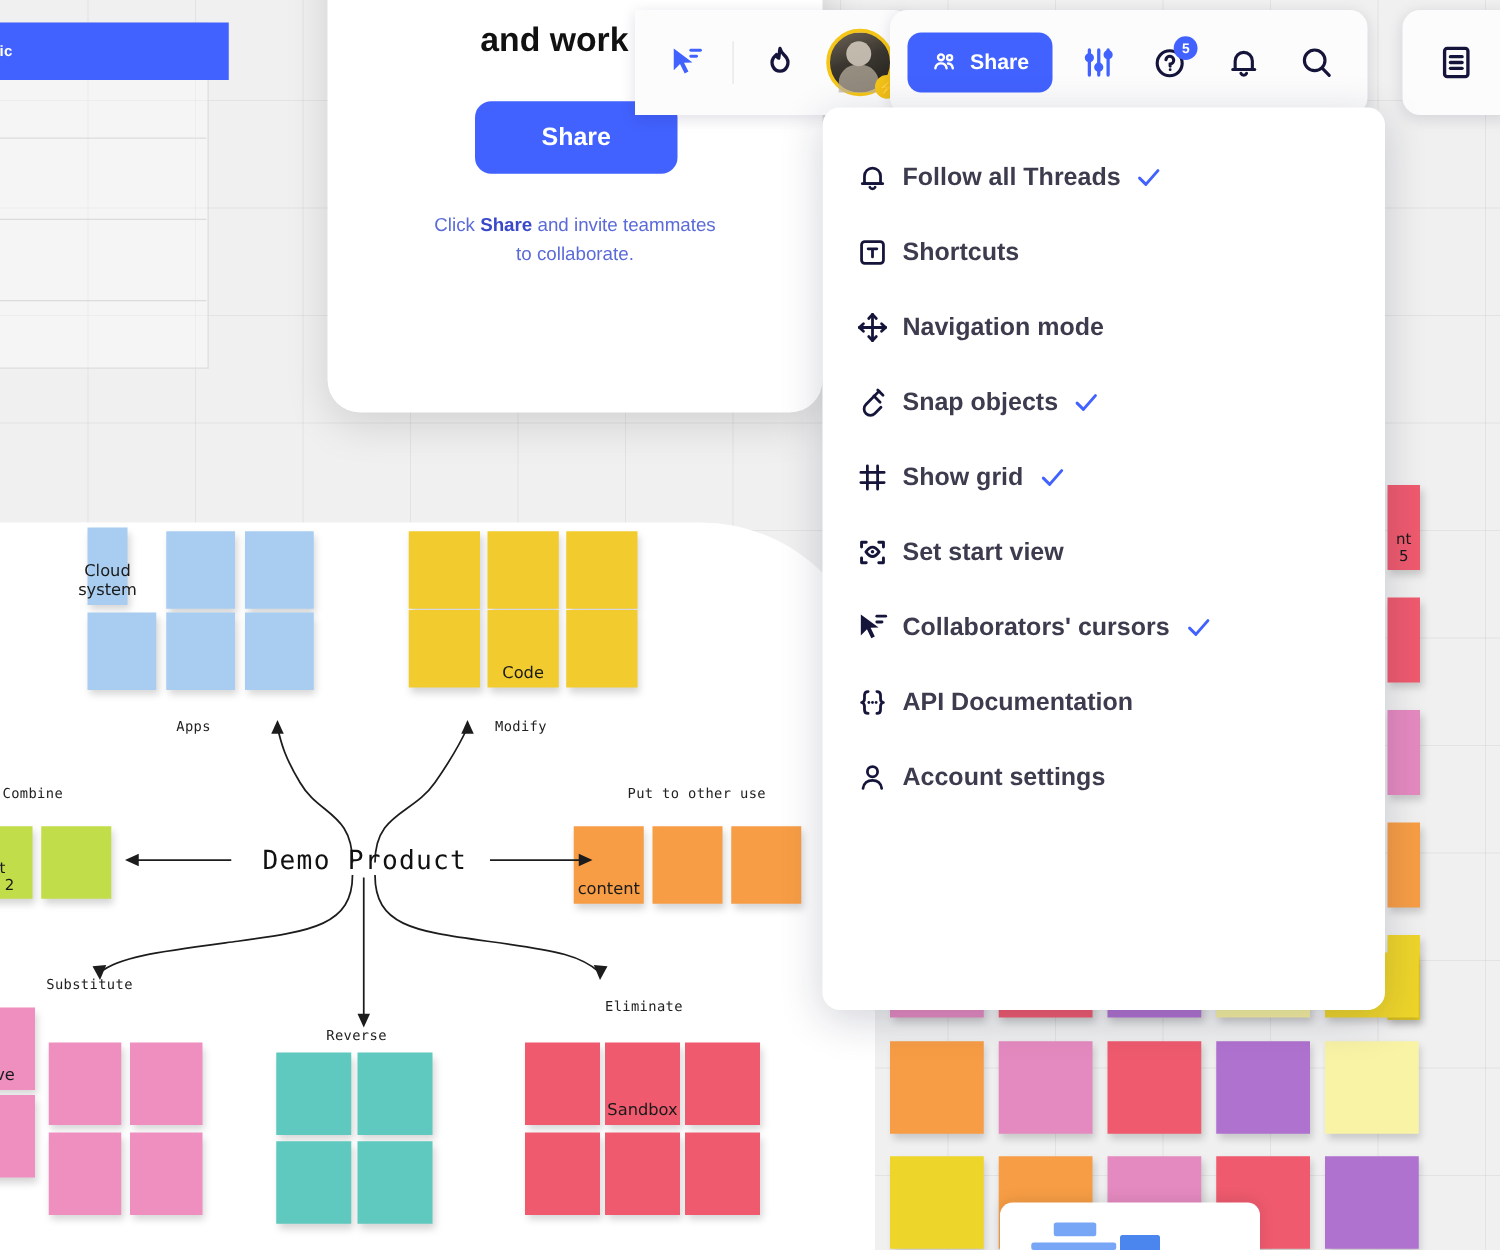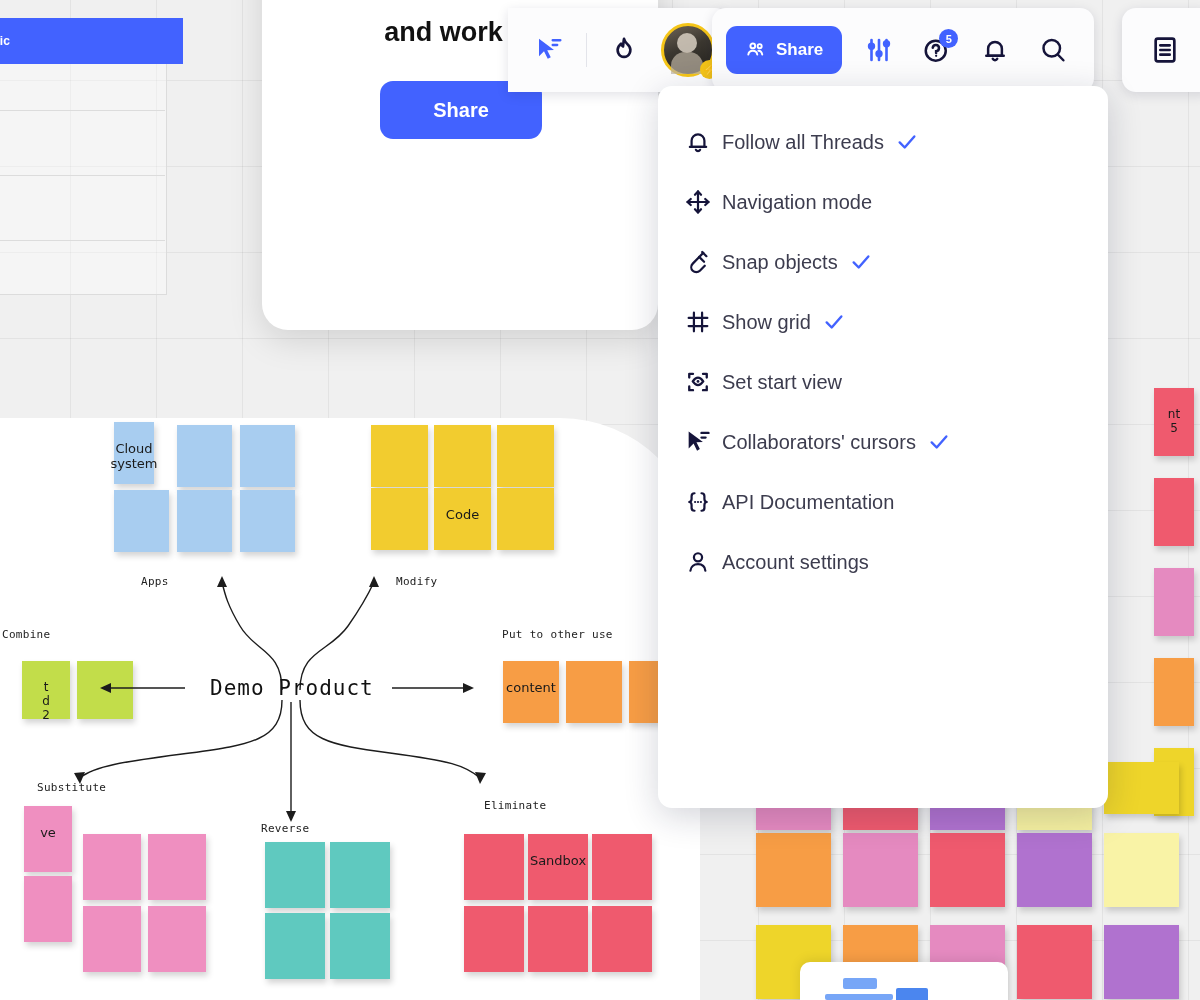--- a/index.html
+++ b/index.html
@@ -30,24 +30,23 @@
   }
   
   .frame{position:absolute;border:1px solid #dcdcdc;background:rgba(255,255,255,.35);}
   .frame-head{
     position:absolute;background:#4262ff;color:#fff;font-size:12px;font-weight:700;
     display:flex;align-items:center;padding-left:18px;letter-spacing:.2px;
   }
   
   .note{
     position:absolute;box-shadow:2px 4px 6px rgba(0,0,0,.17);
-    display:flex;align-items:flex-start;justify-content:center;text-align:center;
-    font-size:13px;color:#1a1a1a;line-height:1.15;padding:20px;box-sizing:border-box;
+    display:flex;align-items:flex-end;justify-content:center;text-align:center;
+    font-size:13px;color:#1a1a1a;line-height:1.15;padding:3px;box-sizing:border-box;
     font-family:"DejaVu Sans",sans-serif;
-    margin-left:44px;
   }
   .note.sm{font-size:12px;}
   
   .mm-label{
     position:absolute;font-family:"DejaVu Sans Mono","Liberation Mono",monospace;
     font-size:11px;color:#222;letter-spacing:.3px;white-space:nowrap;
   }
   .mm-center{
     position:absolute;font-family:"DejaVu Sans Mono","Liberation Mono",monospace;
     font-size:21px;color:#111;white-space:nowrap;letter-spacing:1px;
@@ -121,21 +120,21 @@
   #menu{
     position:absolute;left:658px;top:86px;width:450px;height:722px;background:#fff;
     border-radius:14px;box-shadow:0 8px 34px rgba(20,25,60,.19);
     padding:26px 0 22px 0;box-sizing:border-box;
   }
   .mi{
     display:flex;align-items:center;height:60px;padding:0 26px;cursor:pointer;
     box-sizing:border-box;
   }
   .mi-icon{width:38px;flex:0 0 38px;display:flex;align-items:center;justify-content:flex-start;color:#15143a;}
-  .mi-label{font-size:20px;color:#3c3c4e;font-weight:400;white-space:nowrap;}
+  .mi-label{font-size:20px;color:#3c3c4e;font-weight:700;white-space:nowrap;}
   .mi-check{margin-left:12px;display:flex;align-items:center;color:#4262ff;}
 
   
   #mini{
     position:absolute;left:800px;top:962px;width:208px;height:60px;background:#fff;
     border-radius:10px 10px 0 0;box-shadow:0 -2px 12px rgba(0,0,0,.10);
   }
   #mini .bar{position:absolute;background:#77a6f7;border-radius:2px;}
   #mini .bar2{background:#4b86ef;}
 </style>
@@ -261,20 +260,23 @@
   <span class="mm-label" style="left:2px;top:628px;">Combine</span>
   <span class="mm-label" style="left:502px;top:628px;text-align:right;">Put to other use</span>
   <span class="mm-label" style="left:37px;top:781px;">Substitute</span>
   <span class="mm-label" style="left:261px;top:822px;">Reverse</span>
   <span class="mm-label" style="left:484px;top:799px;">Eliminate</span>
 </div>
 
 <div id="onboard">
   <div id="onboard-title">and work to</div>
   <button id="onboard-btn">Share</button>
+  <div id="onboard-sub">
+    <span>Click </span><b>Share</b><span> and invite teammates to collaborate.</span>
+  </div>
 </div>
 
 <div class="tb" id="tb-left">
   <button class="tb-btn">
     <svg width="30" height="30" viewBox="0 0 24 24">
       <path d="M4 3 L4 17 L8 13 L11 19 L13.4 17.8 L10.6 12.2 L16 12 Z" fill="#4262ff"></path>
       <rect x="14" y="3.2" width="8" height="1.9" rx=".9" fill="#4262ff"></rect>
       <rect x="14" y="7" width="5.5" height="1.9" rx=".9" fill="#4262ff"></rect>
     </svg>
   </button>
@@ -356,20 +358,30 @@
       </svg>
       </span>
     <span class="mi-label">Follow all Threads</span>
     <span class="mi-check">
       <svg width="22" height="22" viewBox="0 0 24 24" fill="none" stroke="#4262ff" stroke-width="2.6" stroke-linecap="round" stroke-linejoin="round">
           <polyline points="4,12.5 9.5,18 20,6"></polyline>
         </svg>
     </span>
   </div>
 
+  <div class="mi">
+    <span class="mi-icon">
+      <svg width="28" height="28" viewBox="0 0 24 24" fill="none" stroke="#15143a" stroke-width="1.9" stroke-linejoin="round">
+        <rect x="4.5" y="4.5" width="15" height="15" rx="2.2"></rect>
+        <path d="M9 9.5h6M12 9.5v5.5" stroke-linecap="round"></path>
+      </svg>
+      </span>
+    <span class="mi-label">Shortcuts</span>
+
+  </div>
 
   <div class="mi">
     <span class="mi-icon">
       <svg width="28" height="28" viewBox="0 0 24 24" fill="none" stroke="#15143a" stroke-width="1.9" stroke-linecap="round" stroke-linejoin="round">
         <path d="M12 3v18M3 12h18"></path>
         <path d="M12 3l-2.6 2.8M12 3l2.6 2.8M12 21l-2.6-2.8M12 21l2.6-2.8M3 12l2.8-2.6M3 12l2.8 2.6M21 12l-2.8-2.6M21 12l-2.8 2.6"></path>
       </svg>
       </span>
     <span class="mi-label">Navigation mode</span>
 

